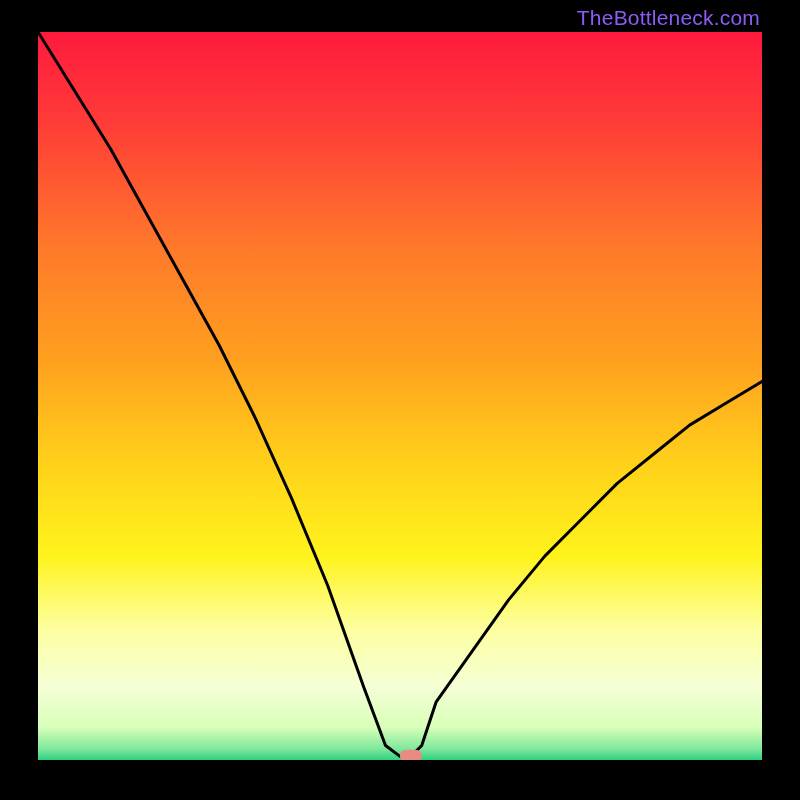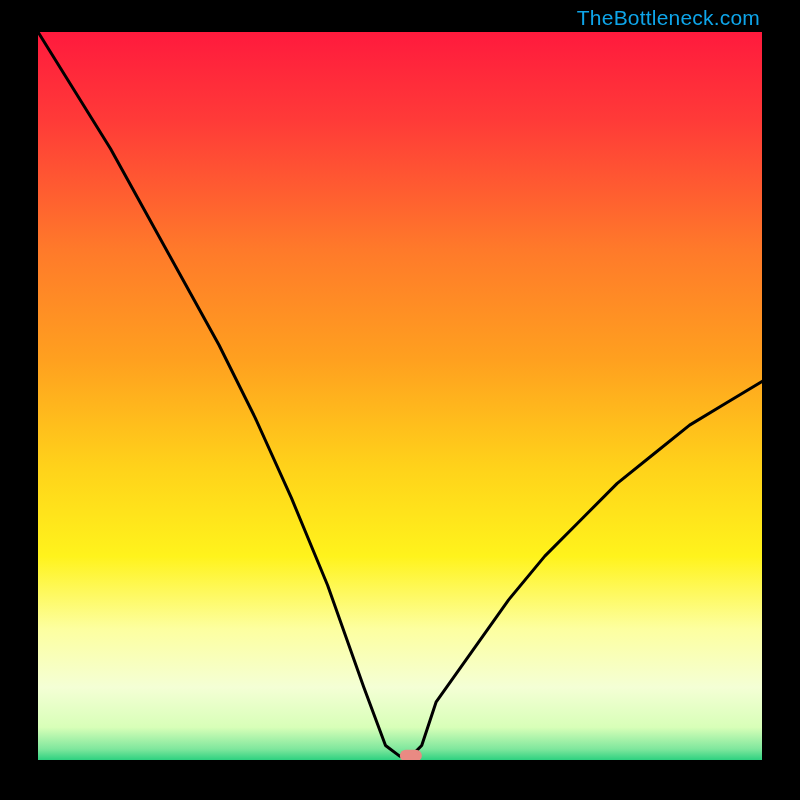--- a/index.html
+++ b/index.html
@@ -20,21 +20,21 @@
     position: absolute;
     left: 38px;
     top: 32px;
     width: 724px;
     height: 728px;
   }
   .watermark {
     position: absolute;
     top: 6px;
     right: 40px;
-    color: #0ea5e9;
+    color: #8b5cf6;
     font-size: 21px;
     font-weight: 500;
     letter-spacing: 0.2px;
   }
   svg { display: block; }
 </style>
 </head>
 <body>
 
 <div class="chart-wrap">

